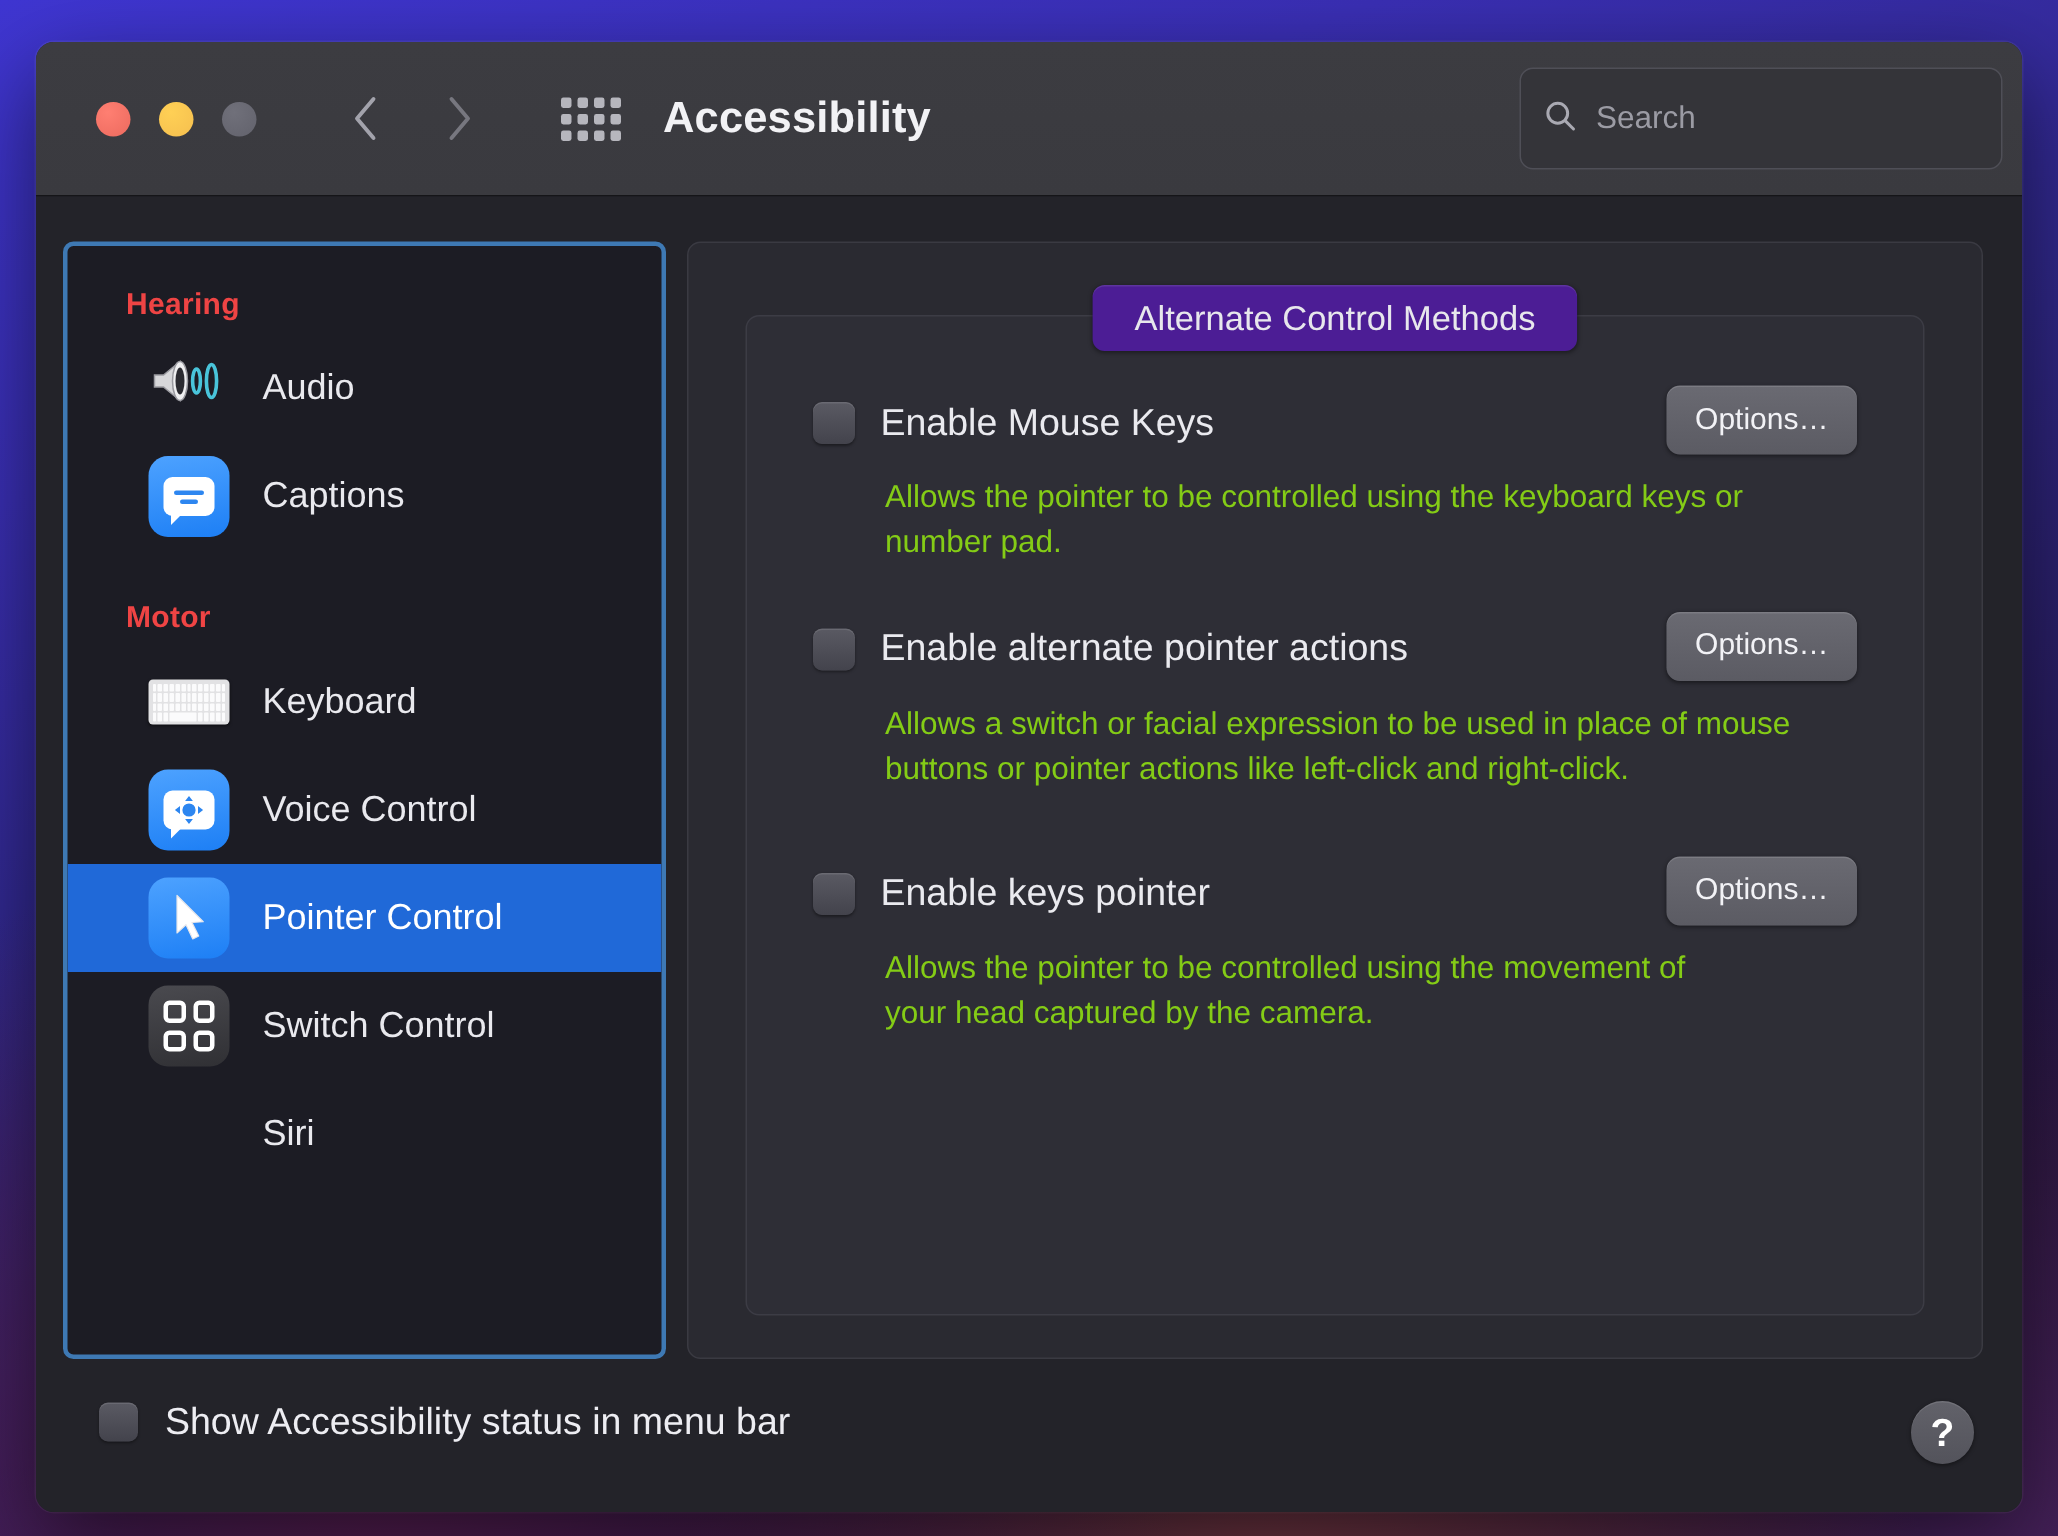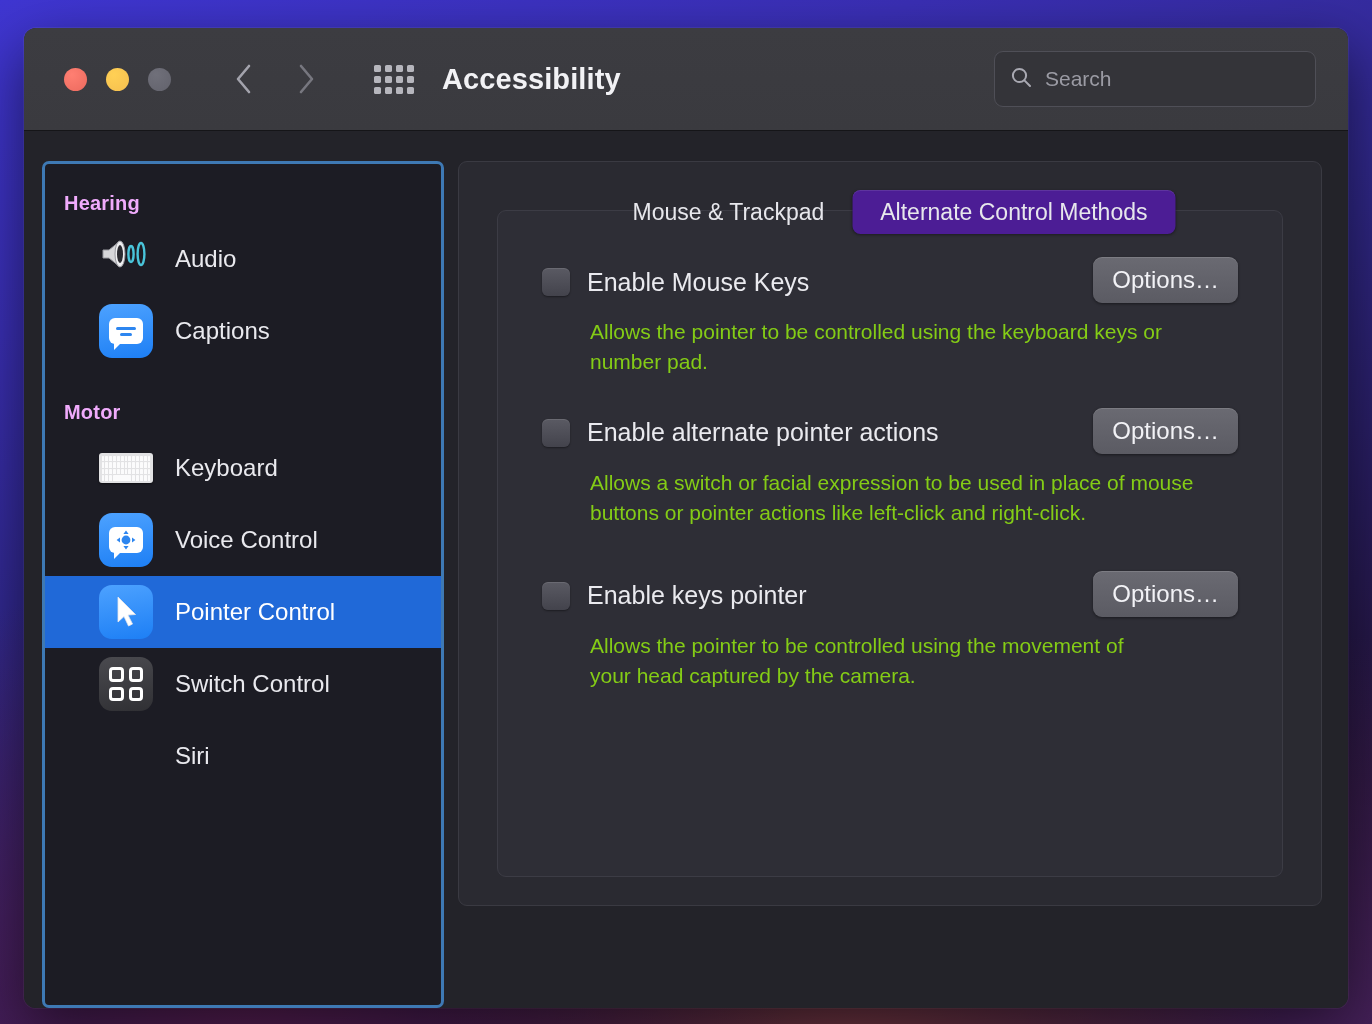--- a/index.html
+++ b/index.html
@@ -72,25 +72,25 @@
   #window-title {
     margin-left: 28px;
     font-size: 29px;
     font-weight: bold;
     color: #f2f2f5;
     letter-spacing: .1px;
   }
 
   #search-field {
     position: absolute;
-    right: 32px;
+    right: 13px;
     top: 50%;
     transform: translateY(-50%);
     width: 322px;
-    height: 56px;
+    height: 68px;
     border-radius: 9px;
     border: 1px solid #4f4f57;
     background: #343439;
     display: flex;
     align-items: center;
     padding: 0 14px;
     gap: 12px;
   }
   #search-field .magnifier { flex: none; }
   #search-input-text {
@@ -114,22 +114,22 @@
     flex: none;
     background: #1c1c24;
     border-radius: 7px;
     border: 3px solid #3e79b4;
     padding: 14px 0 10px 0;
     overflow: hidden;
   }
   .group-header {
     font-size: 20px;
     font-weight: bold;
-    color: #f0abfc;
-    padding: 14px 0 8px 19px;
+    color: #ef4444;
+    padding: 14px 0 8px 39px;
     letter-spacing: .2px;
   }
   .side-item {
     display: flex;
     align-items: center;
     gap: 22px;
     padding: 8px 0 8px 54px;
     height: 72px;
   }
   .side-item.selected { background: #2069d8; }
@@ -284,21 +284,21 @@
     position: absolute;
     right: 0;
     top: -2px;
     height: 46px;
     padding: 0 19px;
     border-radius: 9px;
     background: linear-gradient(180deg, #6a6a72 0%, #5b5b63 100%);
     box-shadow: 0 1px 3px rgba(0,0,0,.45), inset 0 1px 0 rgba(255,255,255,.12);
     display: flex;
     align-items: center;
-    font-size: 24px;
+    font-size: 20px;
     color: #f2f2f6;
   }
   .opt-desc {
     margin: 12px 0 0 48px;
     font-size: 21px;
     line-height: 1.45;
     color: #84cc16;
     max-width: 600px;
   }
 
@@ -516,21 +516,20 @@
         <span class="side-icon">
           <span class="siri-orb"></span>
         </span>
         <span class="side-label">Siri</span>
       </div>
     </div>
 
     <div id="main-panel">
 
       <div id="tabs">
-        <div class="tab">Mouse &amp; Trackpad</div>
         <div class="tab active">Alternate Control Methods</div>
       </div>
 
       <div id="tab-content">
 
         <div class="opt-row">
           <div class="opt-head">
             <span class="checkbox"></span>
             <span class="opt-title">Enable Mouse Keys</span>
             <span class="options-btn">Options…</span>
@@ -553,14 +552,19 @@
             <span class="opt-title">Enable keys pointer</span>
             <span class="options-btn">Options…</span>
           </div>
           <div class="opt-desc" style="max-width:540px;">Allows the pointer to be controlled using the movement of your head captured by the camera.</div>
         </div>
 
       </div>
     </div>
   </div>
 
+  <div id="footer">
+    <span class="checkbox"></span>
+    <span id="footer-label">Show Accessibility status in menu bar</span>
+    <span id="help-btn">?</span>
+  </div>
 
 </div>
 
 </body></html>

